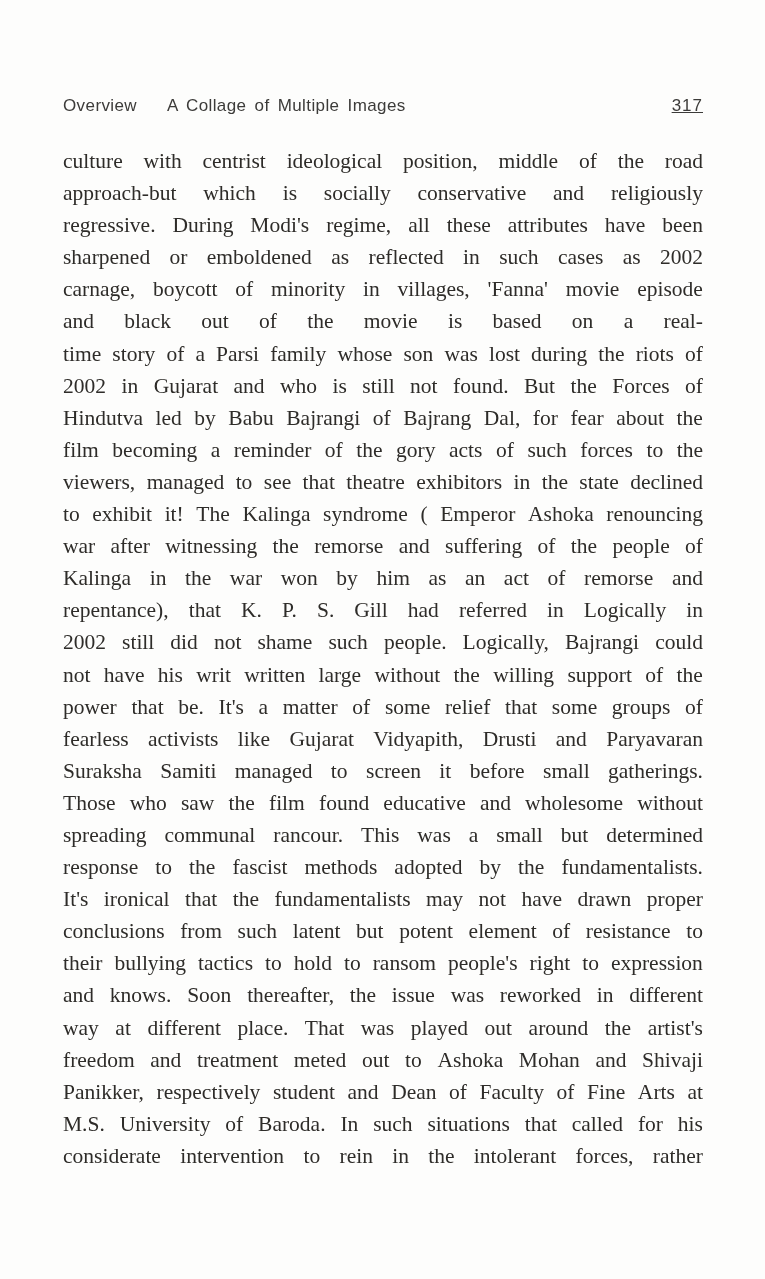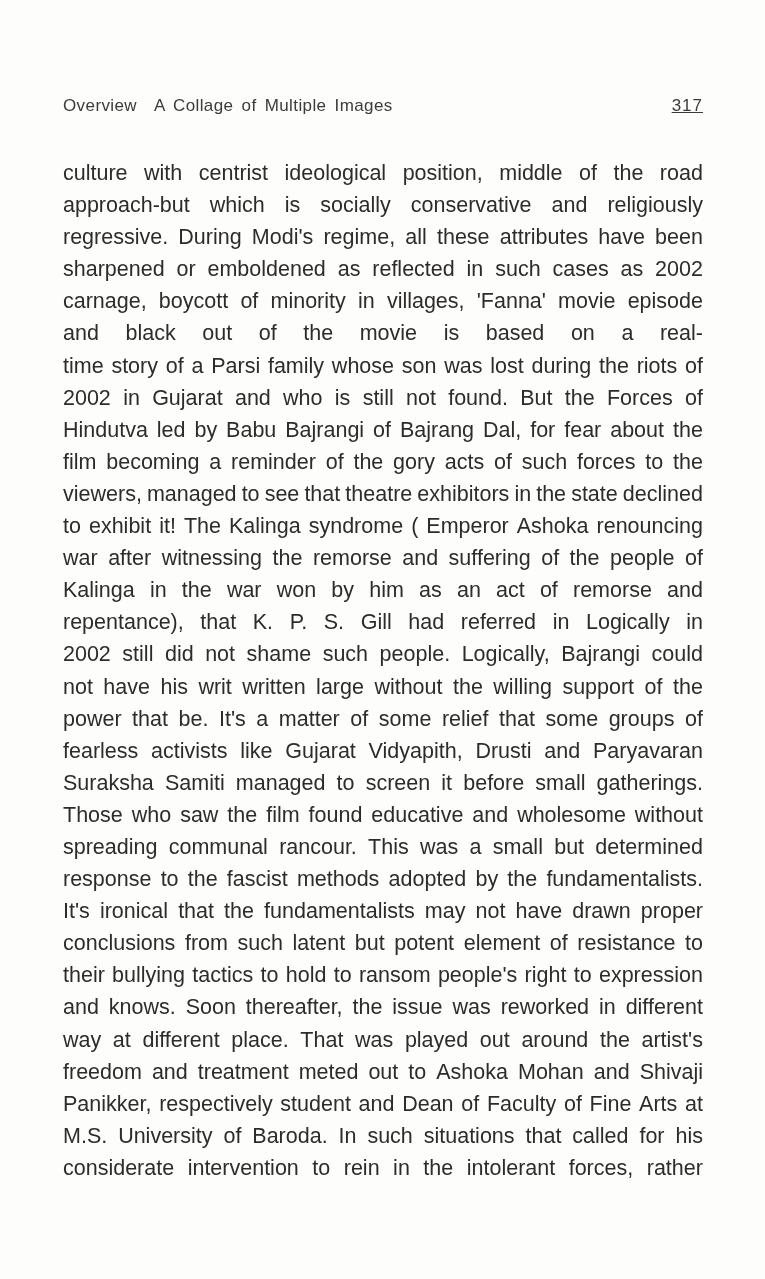--- a/index.html
+++ b/index.html
@@ -22,29 +22,29 @@
     align-items: baseline;
     font-family: "Liberation Sans", sans-serif;
     font-size: 17px;
     line-height: 22px;
     color: #3c3b39;
     letter-spacing: 0.4px;
     word-spacing: 3px;
   }
   .header-left {
     display: flex;
-    gap: 17px;
+    gap: 30px;
   }
   .page-number {
     letter-spacing: 1px;
     text-decoration: underline;
   }
   .body-text {
-    margin-top: 44px;
-    font-family: Liberation Sans, sans-serif;
+    margin-top: 32px;
+    font-family: Liberation Serif, serif;
     font-size: 21.5px;
     color: #2e2c29;
   }
   .text-line {
     display: flex;
     justify-content: space-between;
     height: 32.1px;
     align-items: baseline;
     overflow: visible;
   }

